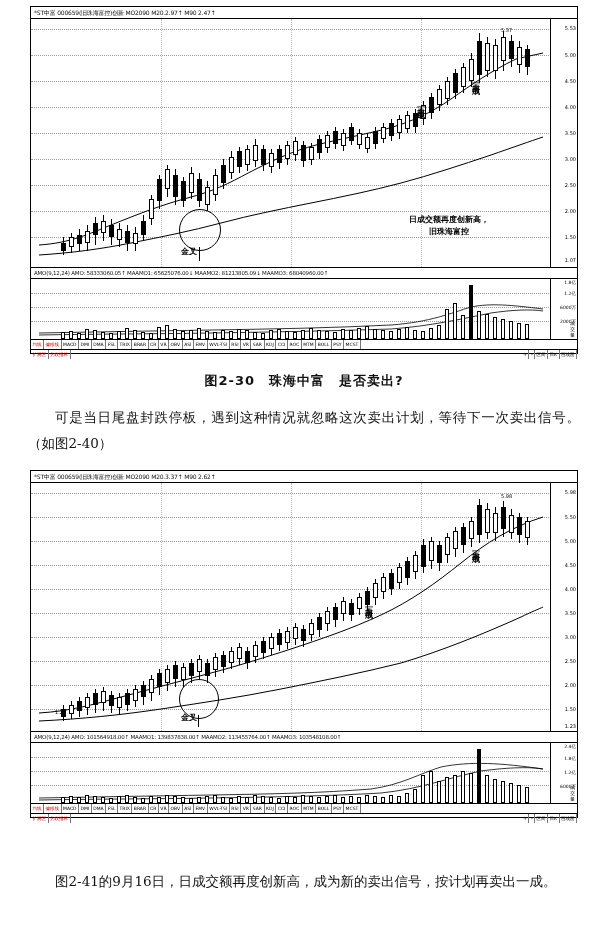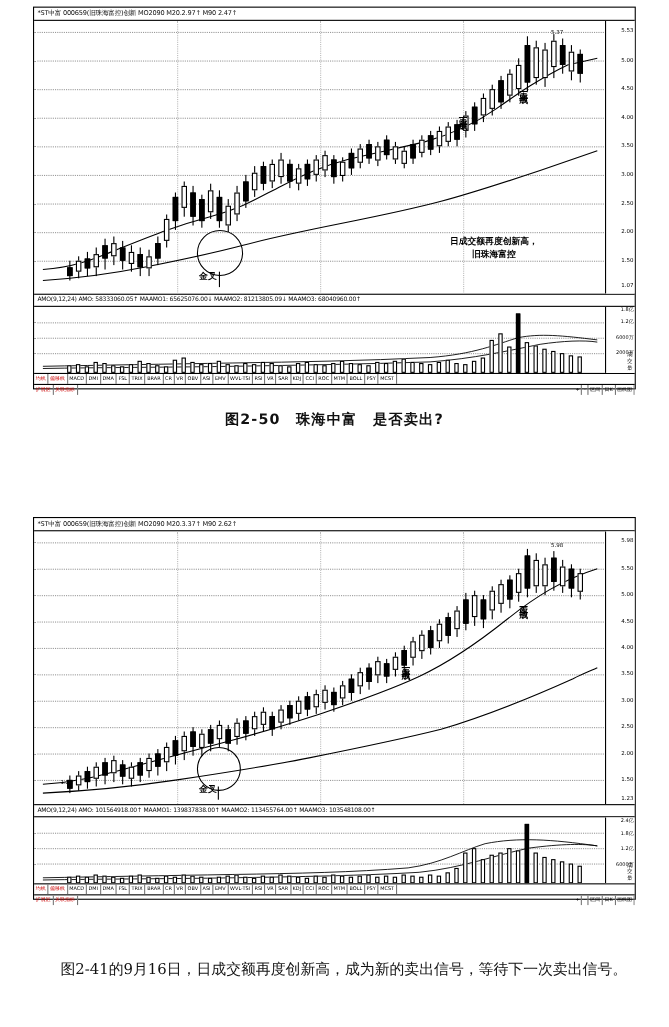--- a/index.html
+++ b/index.html
@@ -644,22 +644,23 @@
       <span class="tb-cell red">关联指标</span>
       <span class="tb-cell tb-spacer"></span>
       <span class="tb-cell">+</span>
       <span class="tb-cell">-</span>
       <span class="tb-cell">区间</span>
       <span class="tb-cell">日K</span>
       <span class="tb-cell">画线图</span>
     </div>
   </div>
 
-  <div class="caption" id="cap1">图2-50　珠海中富　是否卖出?</div>
-
+  <div class="caption" id="cap1">图2-30　珠海中富　是否卖出?</div>
+
+  <div class="para" id="para1">可是当日尾盘封跌停板，遇到这种情况就忽略这次卖出计划，等待下一次卖出信号。（如图2-40）</div>
 
   <div class="chart" id="chart2">
 
     <div class="chart-titlebar">*ST中富 000659(旧珠海富控)创新 MO2090 M20.3.37↑ M90 2.62↑</div>
 
     <div class="price-pane">
       <div class="plot">
         <div class="gridline" style="top:10px"></div>
         <div class="gridline" style="top:34px"></div>
         <div class="gridline" style="top:58px"></div>
@@ -1059,15 +1060,15 @@
       <span class="tb-cell tb-spacer"></span>
       <span class="tb-cell">+</span>
       <span class="tb-cell">-</span>
       <span class="tb-cell">区间</span>
       <span class="tb-cell">日K</span>
       <span class="tb-cell">画线图</span>
     </div>
   </div>
 
 
-  <div class="para" id="para2">图2-41的9月16日，日成交额再度创新高，成为新的卖出信号，等待下一次卖出信号。</div>
+  <div class="para" id="para2">图2-41的9月16日，日成交额再度创新高，成为新的卖出信号，按计划再卖出一成。</div>
 
 </div>
 
 </body></html>

